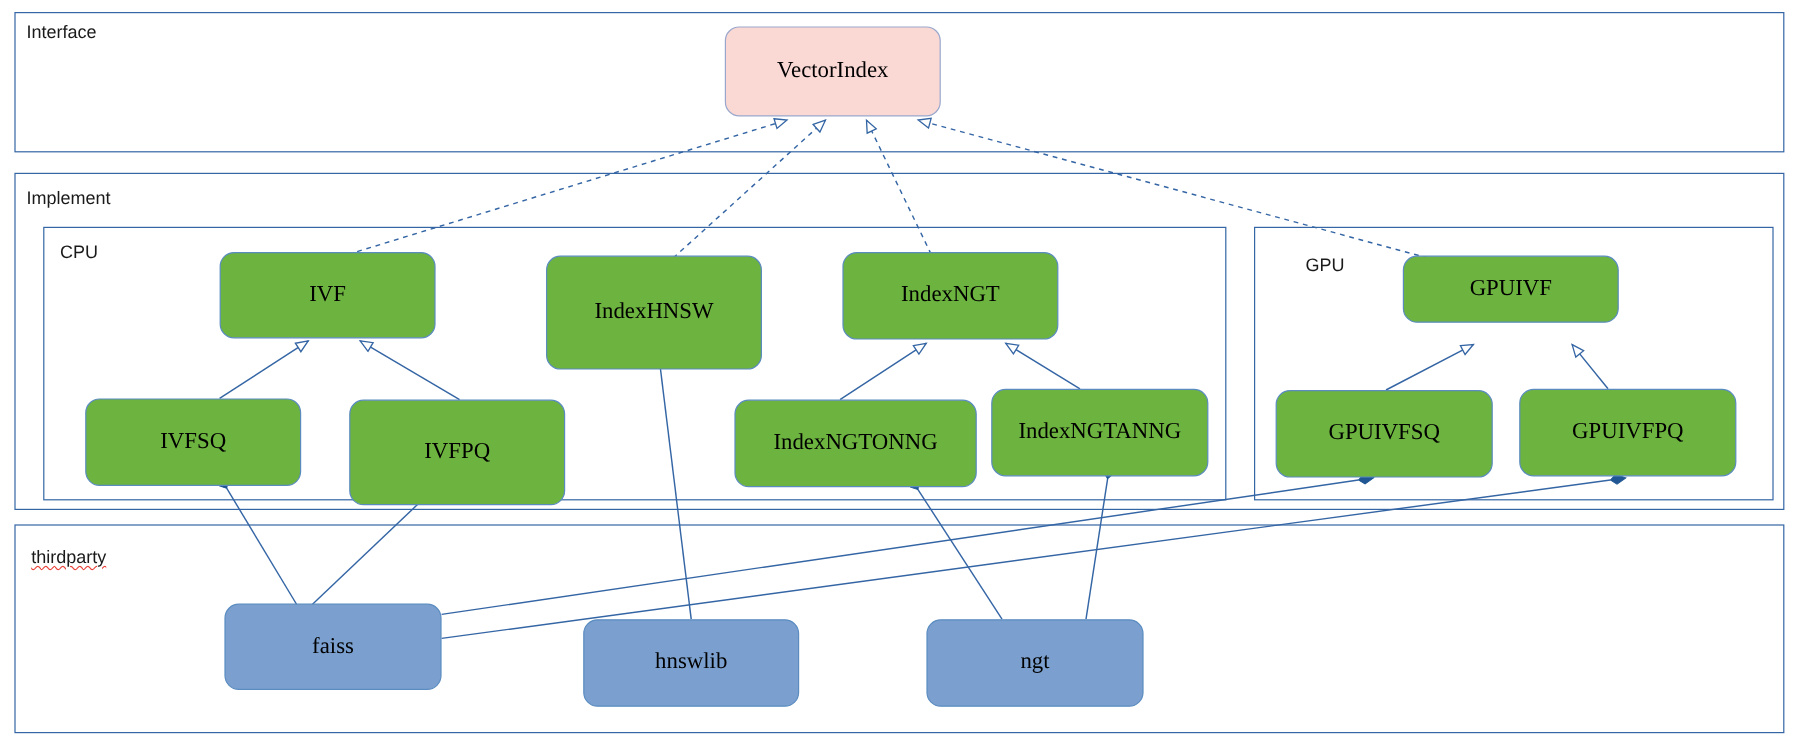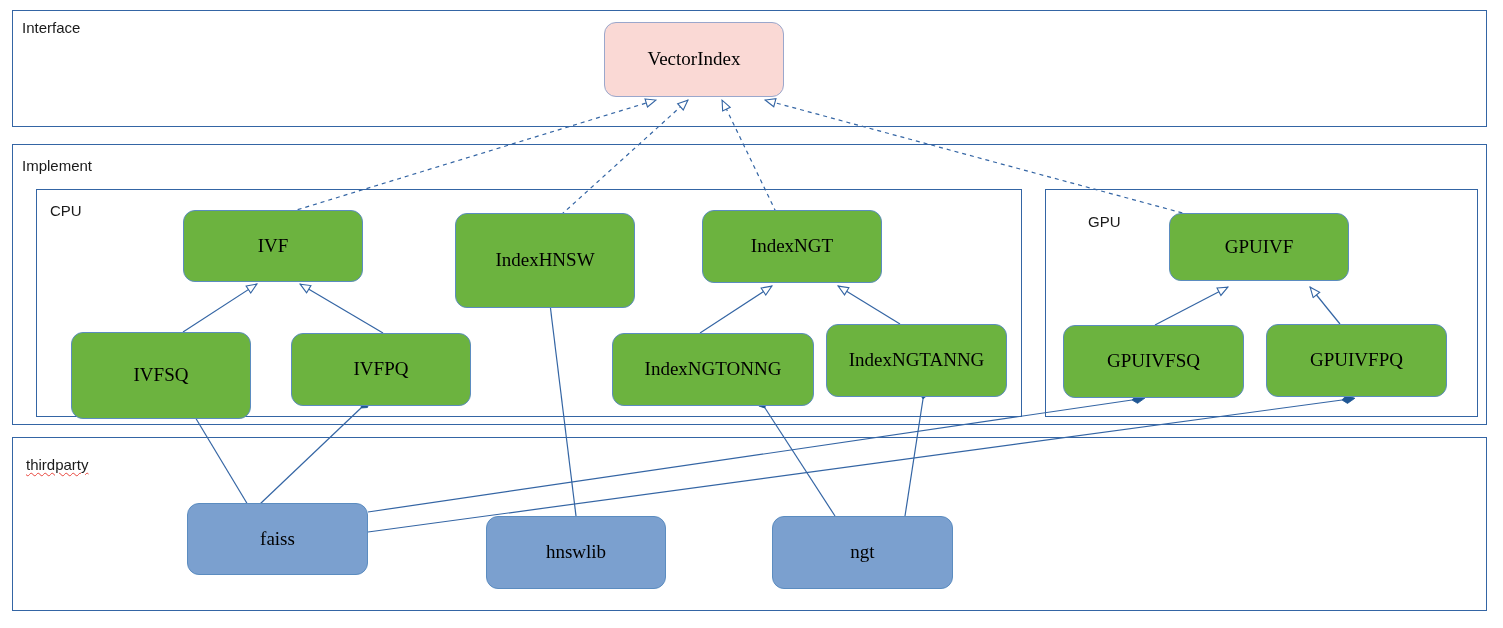--- a/index.html
+++ b/index.html
@@ -121,27 +121,27 @@
       </div>
       <div class="node impl" style="left: 183px; top: 210px; width: 180px; height: 72px;">
         <span>IVF</span>
       </div>
       <div class="node impl" style="left: 455px; top: 213px; width: 180px; height: 95px;">
         <span>IndexHNSW</span>
       </div>
       <div class="node impl" style="left: 702px; top: 210px; width: 180px; height: 73px;">
         <span>IndexNGT</span>
       </div>
-      <div class="node impl" style="left: 1169px; top: 213px; width: 180px; height: 68px;">
+      <div class="node impl" style="left: 1169px; top: 213px; width: 180px; height: 56px;">
         <span>GPUIVF</span>
       </div>
-      <div class="node impl" style="left: 71px; top: 332px; width: 180px; height: 87px;">
+      <div class="node impl" style="left: 71px; top: 332px; width: 180px; height: 73px;">
         <span>IVFSQ</span>
       </div>
-      <div class="node impl" style="left: 291px; top: 333px; width: 180px; height: 73px;">
+      <div class="node impl" style="left: 291px; top: 333px; width: 180px; height: 88px;">
         <span>IVFPQ</span>
       </div>
       <div class="node impl" style="left: 612px; top: 333px; width: 202px; height: 73px;">
         <span>IndexNGTONNG</span>
       </div>
       <div class="node impl" style="left: 826px; top: 324px; width: 181px; height: 73px;">
         <span>IndexNGTANNG</span>
       </div>
       <div class="node impl" style="left: 1063px; top: 325px; width: 181px; height: 73px;">
         <span>GPUIVFSQ</span>

